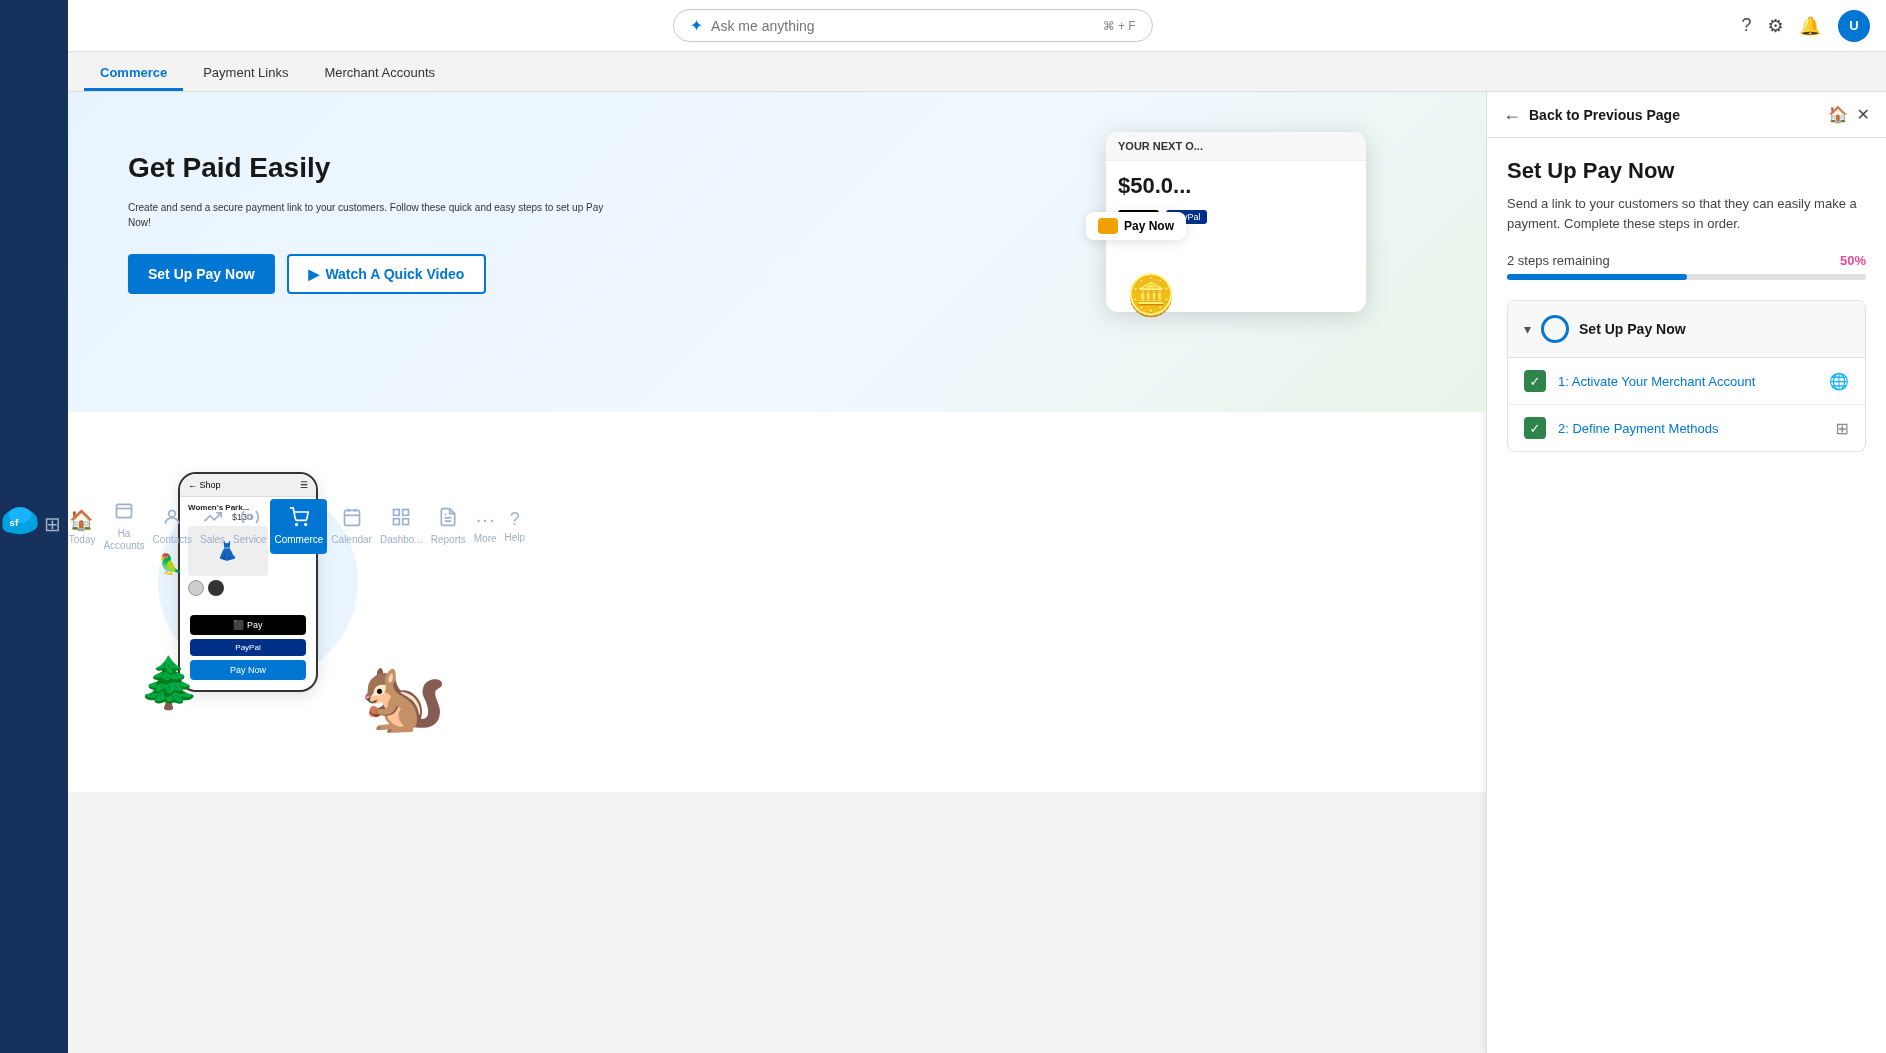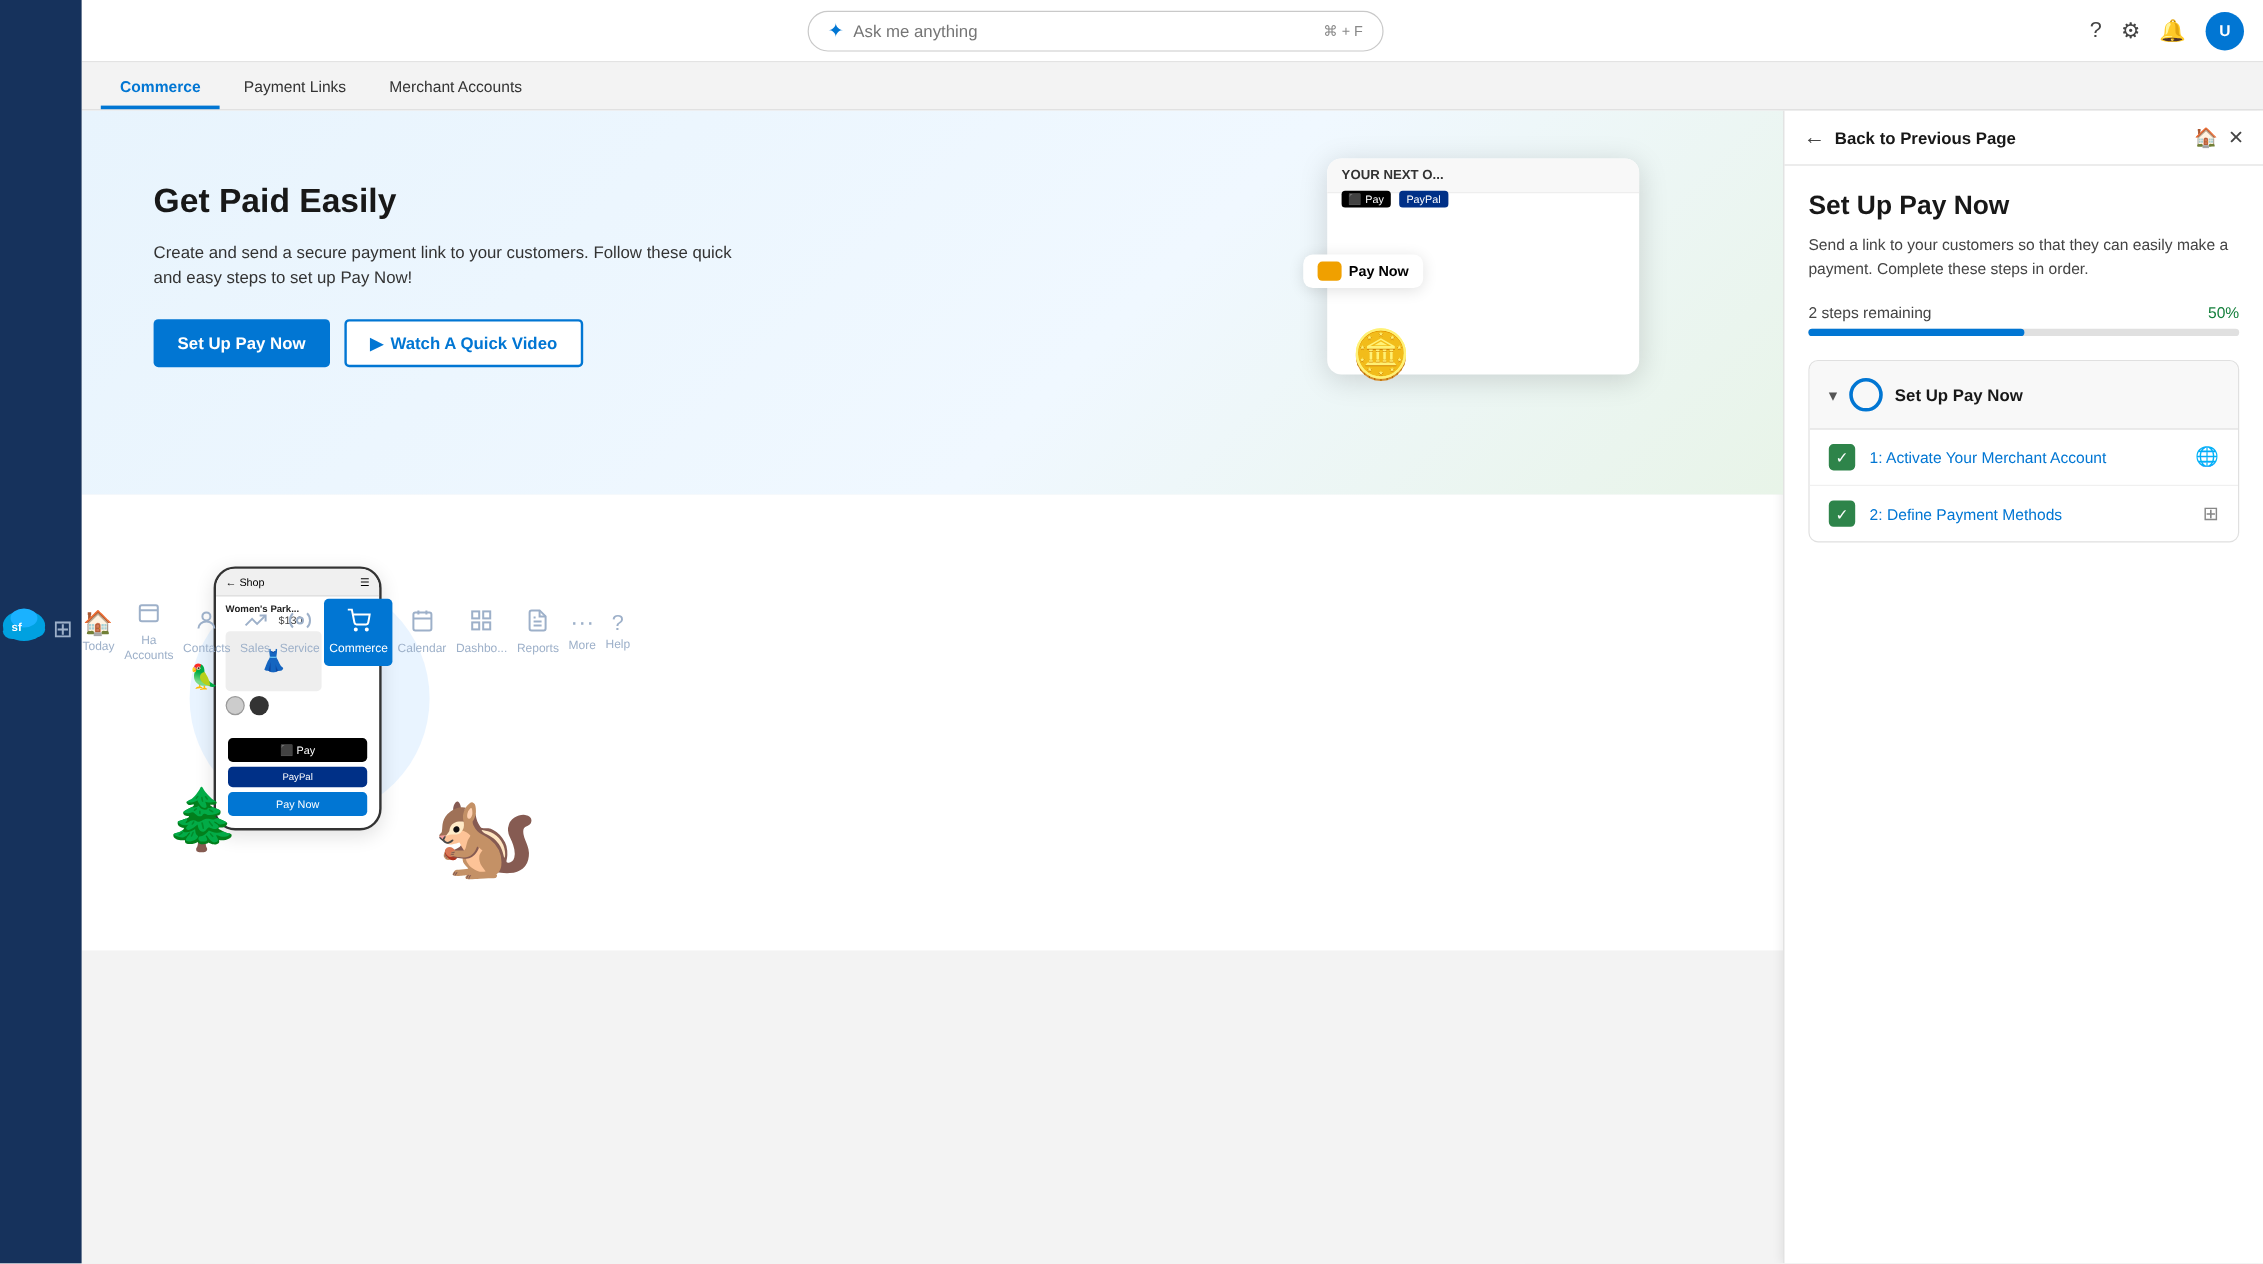--- a/index.html
+++ b/index.html
@@ -159,21 +159,21 @@
     .hero-content {
       max-width: 500px;
     }
     .hero-title {
       font-size: 28px;
       font-weight: 700;
       color: #181818;
       margin-bottom: 16px;
     }
     .hero-desc {
-      font-size: 14px;
+      font-size: 10px;
       color: #333;
       margin-bottom: 24px;
       line-height: 1.5;
     }
     .hero-buttons {
       display: flex;
       gap: 12px;
     }
     .btn-primary {
       background: #0176d3;
@@ -364,22 +364,22 @@
       align-items: center;
       justify-content: space-between;
       margin-bottom: 6px;
     }
     .steps-remaining {
       font-size: 13px;
       color: #444;
     }
     .progress-pct {
       font-size: 13px;
-      font-weight: 400;
-      color: #15803d;
+      font-weight: 700;
+      color: #ec4899;
     }
     .progress-bar-container {
       background: #e0e0e0;
       border-radius: 4px;
       height: 6px;
       margin-bottom: 20px;
     }
     .progress-bar-fill {
       background: #0176d3;
       height: 6px;
@@ -721,20 +721,21 @@
               <span>▶</span>
               <span>Watch A Quick Video</span>
             </button>
           </div>
         </div>
 
         <div style="position:absolute; right:80px; top:20px; width:360px; height:280px;">
 
           <div class="phone-card">
             <div class="phone-card-header">YOUR NEXT O...</div>
+            <div class="phone-card-amount">$50.0...</div>
             <div class="phone-card-label">
               <span style="background:#000; color:#fff; font-size:9px; padding:2px 6px; border-radius:3px;">⬛ Pay</span>
               <span style="margin-left:4px; background:#003087; color:#fff; font-size:9px; padding:2px 6px; border-radius:3px;">PayPal</span>
             </div>
           </div>
 
           <div class="pay-now-badge">
             <div class="badge-icon" style="background:#f0a000; border-radius:4px; width:20px; height:16px;"></div>
             <span>Pay Now</span>
           </div>

